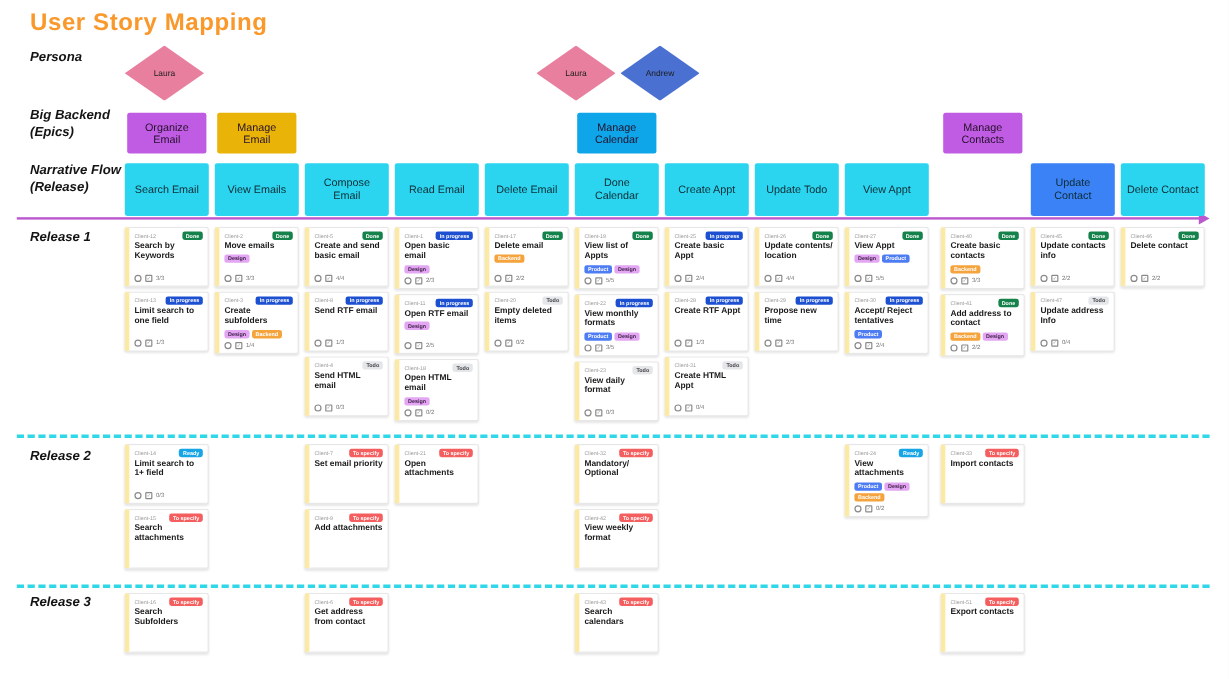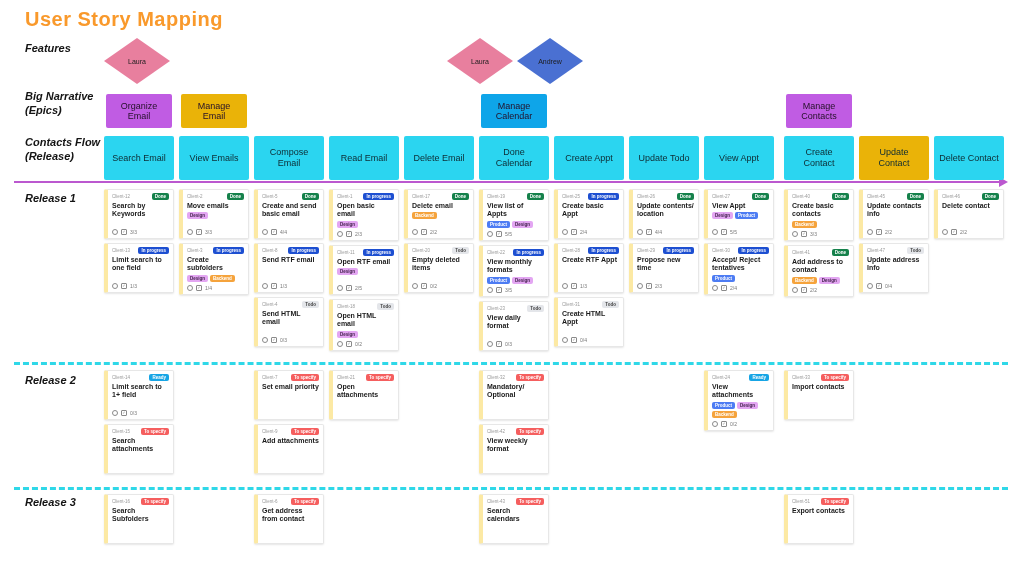--- a/index.html
+++ b/index.html
@@ -35,28 +35,28 @@
        font-size:4px;line-height:4px;color:#8a8a8a;text-align:center;flex:0 0 auto;}
   .prog{font-size:5px;color:#777;}
 </style>
 </head>
 <body>
 
 <div id="board">
   <div id="title">User Story Mapping</div>
 
   <div class="row-label" style="top:42px;">
-    <span>Features</span>
+    <span>Persona</span>
   </div>
   <div class="row-label" style="top:90px;">
-    <span>Big Narrative</span>
+    <span>Big Backend</span>
     <span>(Epics)</span>
   </div>
   <div class="row-label" style="top:136px;">
-    <span>Contacts Flow</span>
+    <span>Narrative Flow</span>
     <span>(Release)</span>
   </div>
   <div class="row-label" style="top:192px;">
     <span>Release 1</span>
   </div>
   <div class="row-label" style="top:374px;">
     <span>Release 2</span>
   </div>
   <div class="row-label" style="top:496px;">
     <span>Release 3</span>
@@ -81,22 +81,21 @@
     <div class="epic" style="left: 786px; background: rgb(192, 92, 227);">Manage Contacts</div>
     <div class="feature" style="left: 104px; background: rgb(43, 213, 240);">Search Email</div>
     <div class="feature" style="left: 179px; background: rgb(43, 213, 240);">View Emails</div>
     <div class="feature" style="left: 329px; background: rgb(43, 213, 240);">Read Email</div>
     <div class="feature" style="left: 254px; background: rgb(43, 213, 240);">Compose Email</div>
     <div class="feature" style="left: 404px; background: rgb(43, 213, 240);">Delete Email</div>
     <div class="feature" style="left: 479px; background: rgb(43, 213, 240);">Done Calendar</div>
     <div class="feature" style="left: 554px; background: rgb(43, 213, 240);">Create Appt</div>
     <div class="feature" style="left: 629px; background: rgb(43, 213, 240);">Update Todo</div>
     <div class="feature" style="left: 704px; background: rgb(43, 213, 240);">View Appt</div>
-    <div class="feature" style="left: 784px; background: rgb(43, 213, 240);">Create Contact</div>
-    <div class="feature" style="left: 859px; background: #eab308;">Update Contact</div>
+    <div class="feature" style="left: 859px; background: #3b82f6;">Update Contact</div>
     <div class="feature" style="left: 934px; background: rgb(43, 213, 240);">Delete Contact</div>
     <div class="stack" style="left: 104px; top: 189px;">
       <div class="card">
         <div class="chead">
           <span class="client">Client-12</span>
           <span class="badge" style="background: rgb(21, 129, 75); color: rgb(255, 255, 255);">Done</span>
         </div>
         <div class="ctext">Search by Keywords</div>
         <div class="cfoot">
           <span class="circ"></span>

